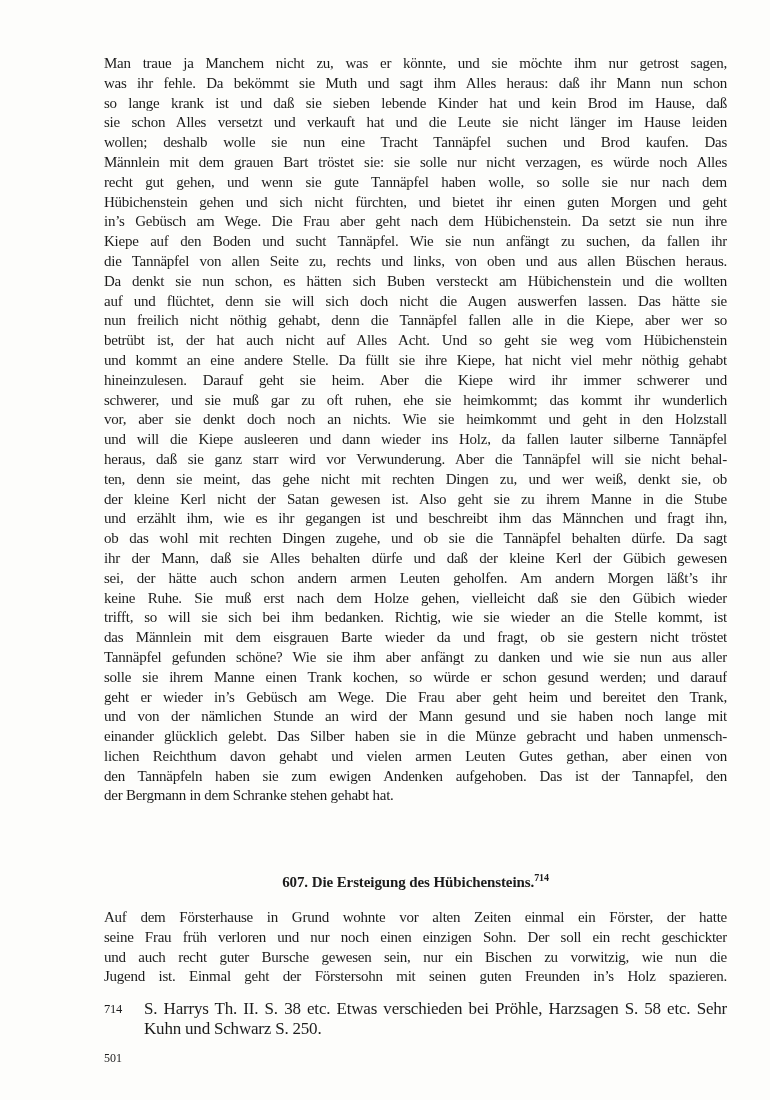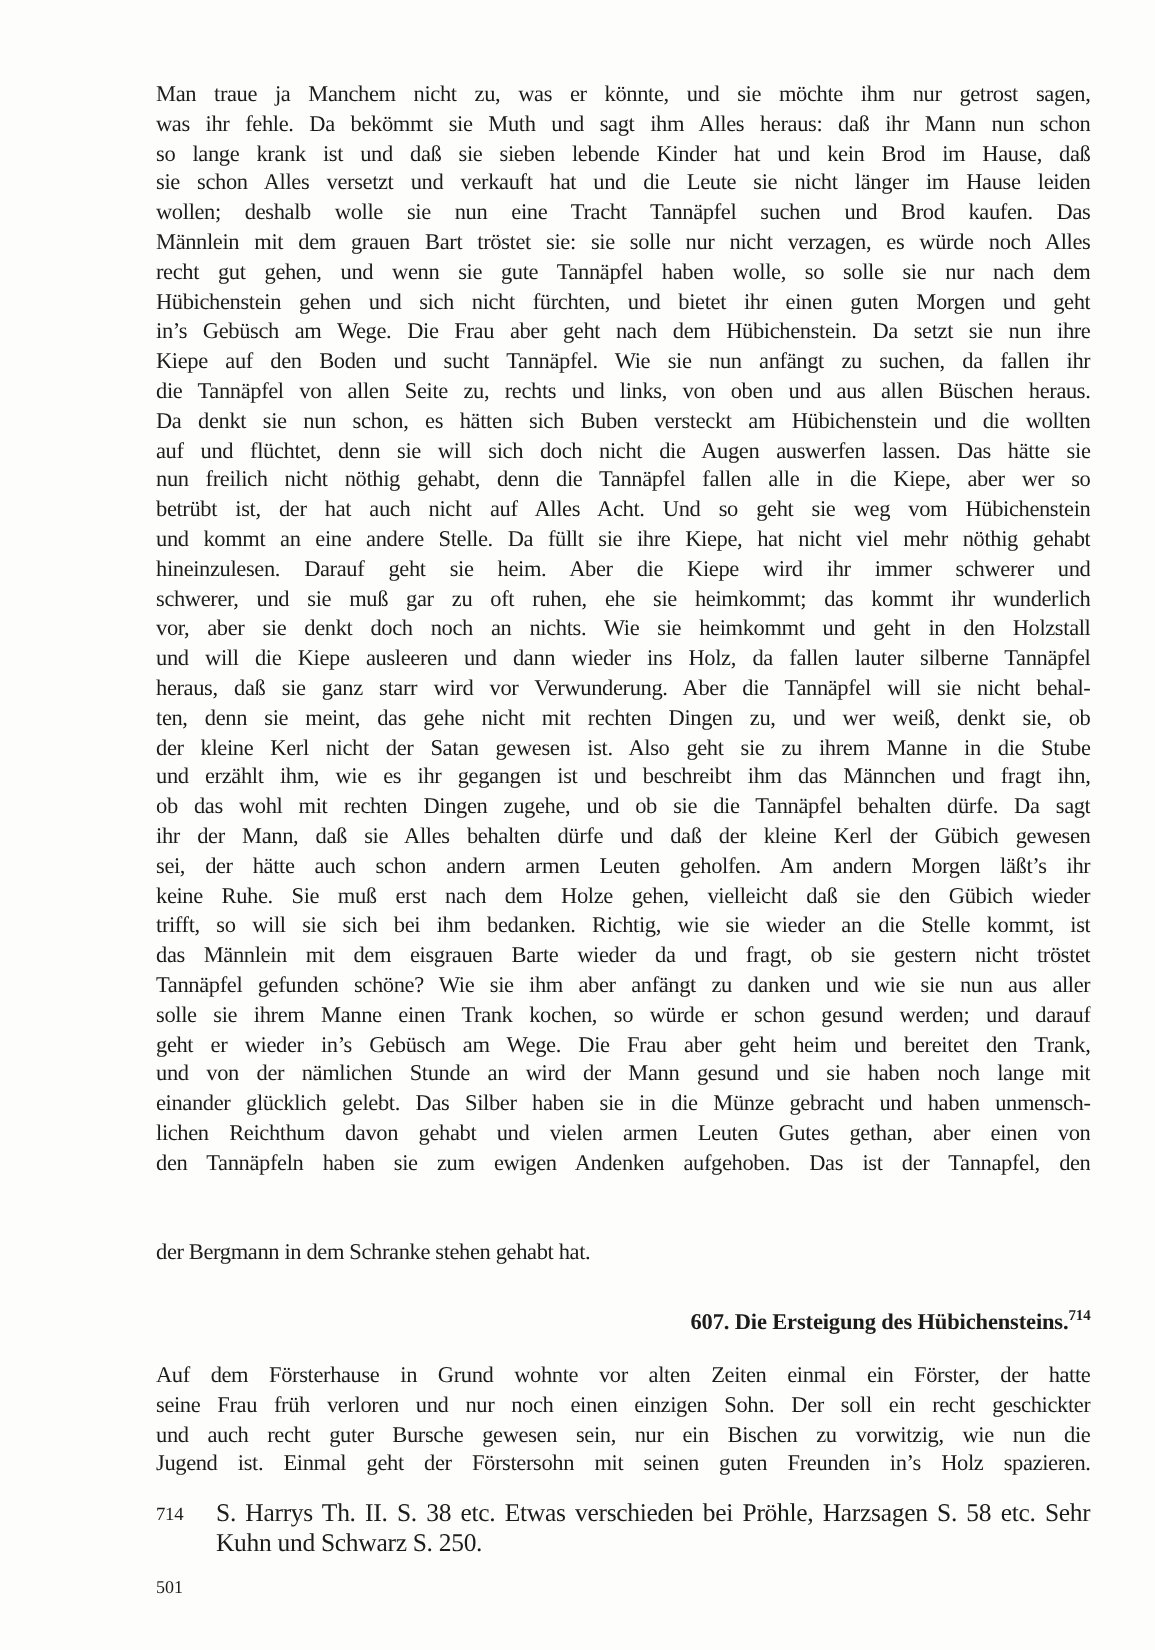--- a/index.html
+++ b/index.html
@@ -17,25 +17,25 @@
   .para .line {
     font-size:15px;
     line-height:19.8px;
     height:19.8px;
     letter-spacing:-0.25px;
     text-align:justify;
     text-align-last:justify;
     overflow:hidden;
   }
   #para1 { top:54px; }
-  #para1 .line:last-child { text-align-last:left;margin-top:40px; }
+  #para1 .line:last-child { text-align-last:left; }
 
   #section-heading {
     top:872px;
-    text-align:right;
+    text-align:center;
     font-weight:bold;
     font-size:15px;
     line-height:20px;
     letter-spacing:-0.1px;
   }
   #section-heading sup {
     font-size:10px;
     font-weight:bold;
     vertical-align:super;
     line-height:0;

